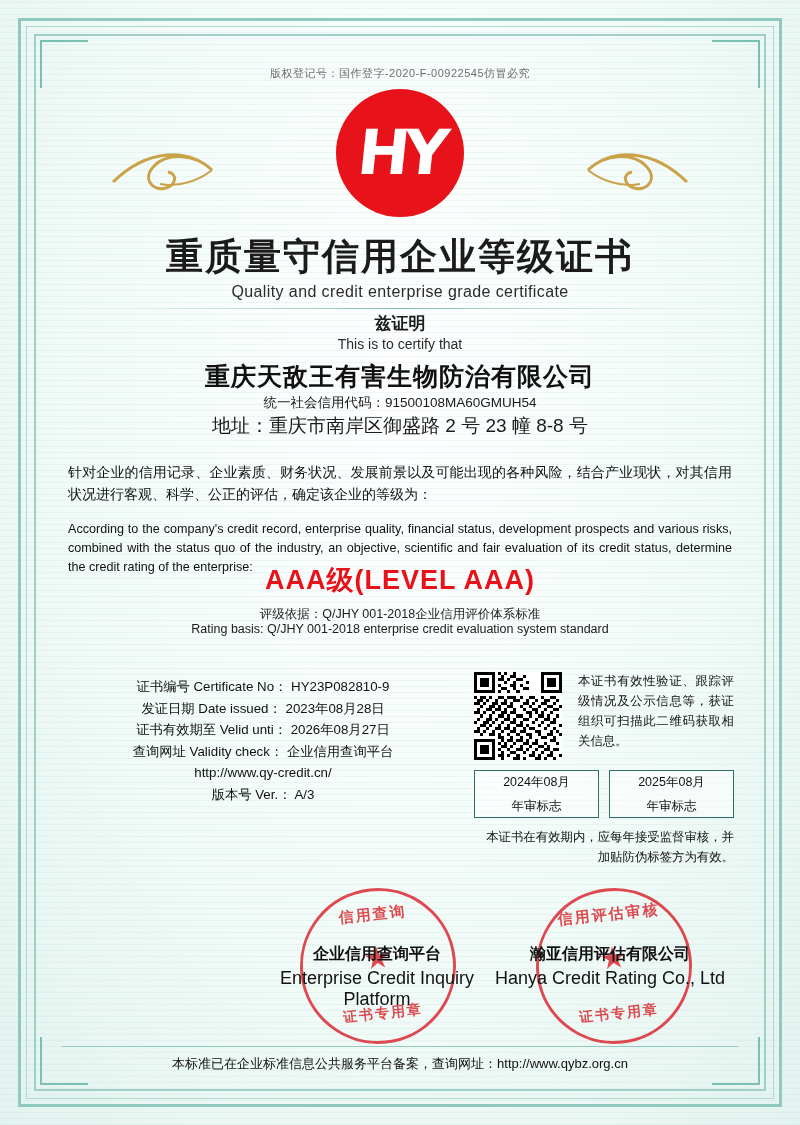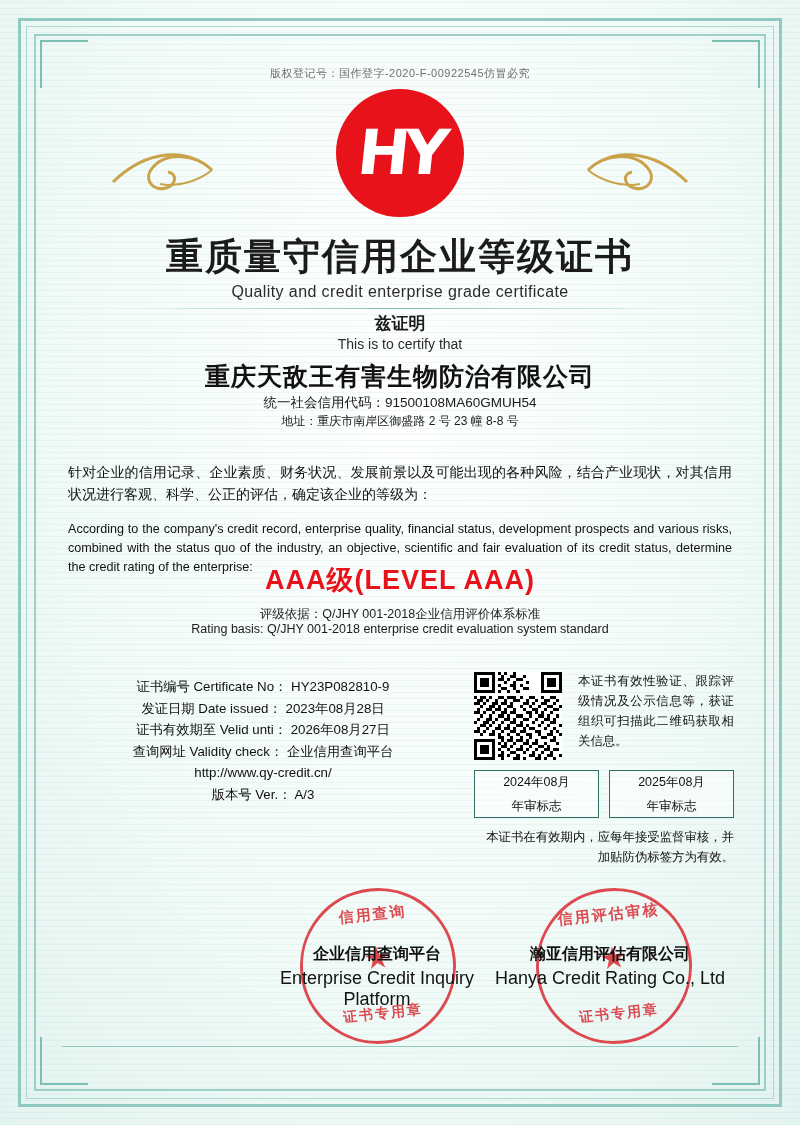--- a/index.html
+++ b/index.html
@@ -92,21 +92,21 @@
   .company{
     position:absolute;top:360px;left:0;right:0;text-align:center;
     font-size:25px;font-weight:bold;color:#111;letter-spacing:1px;
   }
   .credit-code{
     position:absolute;top:394px;left:0;right:0;text-align:center;
     font-size:13.5px;color:#1b1b1b;
   }
   .address{
     position:absolute;top:413px;left:0;right:0;text-align:center;
-    font-size:12px;color:#1b1b1b;
+    font-size:19px;color:#1b1b1b;
   }
 
   .body-text{
     position:absolute;top:462px;left:68px;right:68px;
     font-size:13.5px;color:#111;line-height:1.55;text-align:justify;
   }
   .body-text .cn{font-size:14px;}
   .body-text .en{font-size:12.6px;line-height:1.5;display:block;margin-top:14px;}
 
   .level{
@@ -520,14 +520,15 @@
   <div class="org left">
     <span>企业信用查询平台</span>
     <span class="en">Enterprise Credit Inquiry Platform</span>
   </div>
   <div class="org right">
     <span>瀚亚信用评估有限公司</span>
     <span class="en">Hanya Credit Rating Co., Ltd</span>
   </div>
 
   <div class="footer-line"></div>
+  <div class="footer">本标准已在企业标准信息公共服务平台备案，查询网址：http://www.qybz.org.cn</div>
 
 </div>
 
 </body></html>

